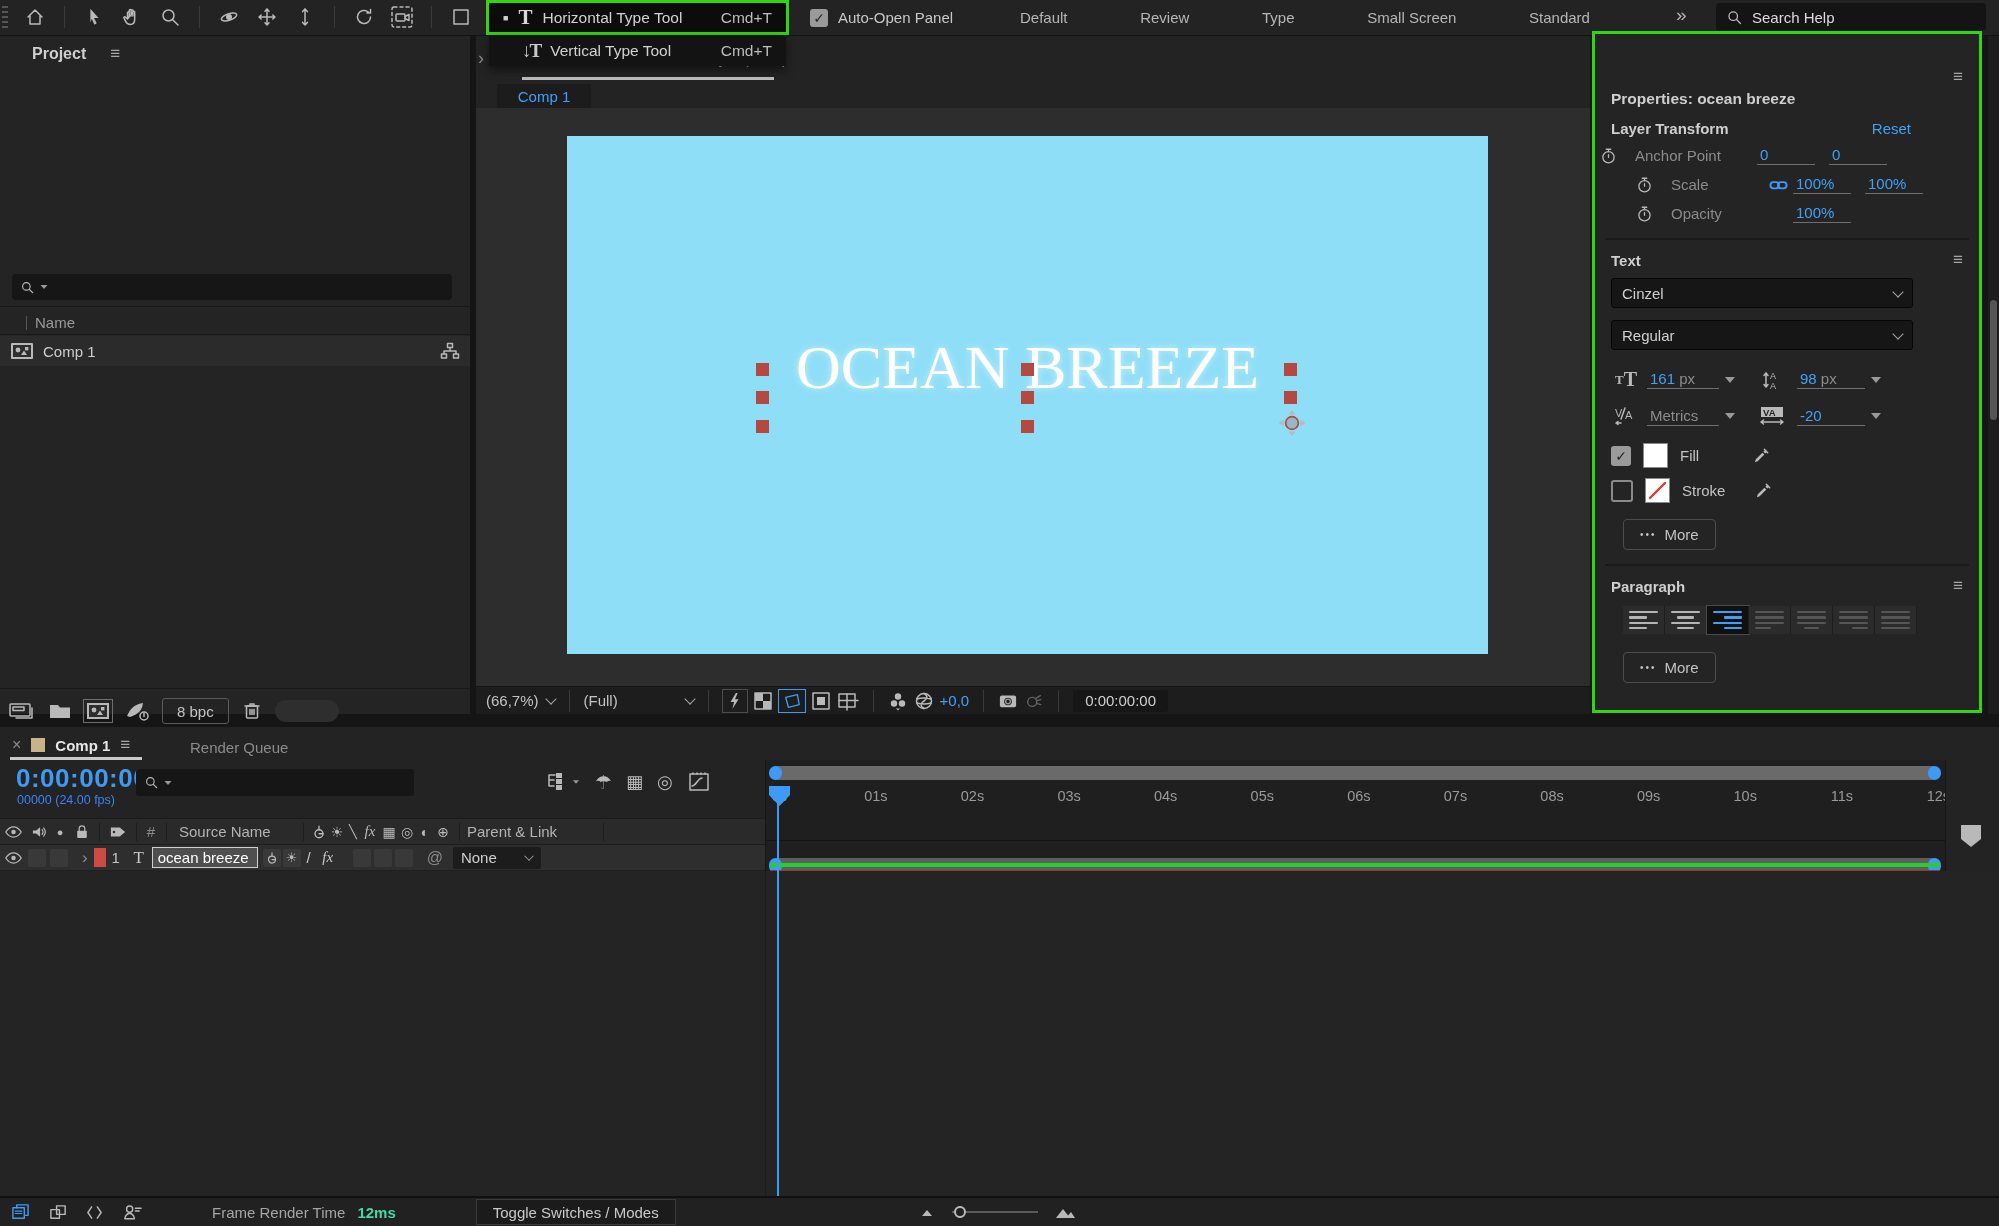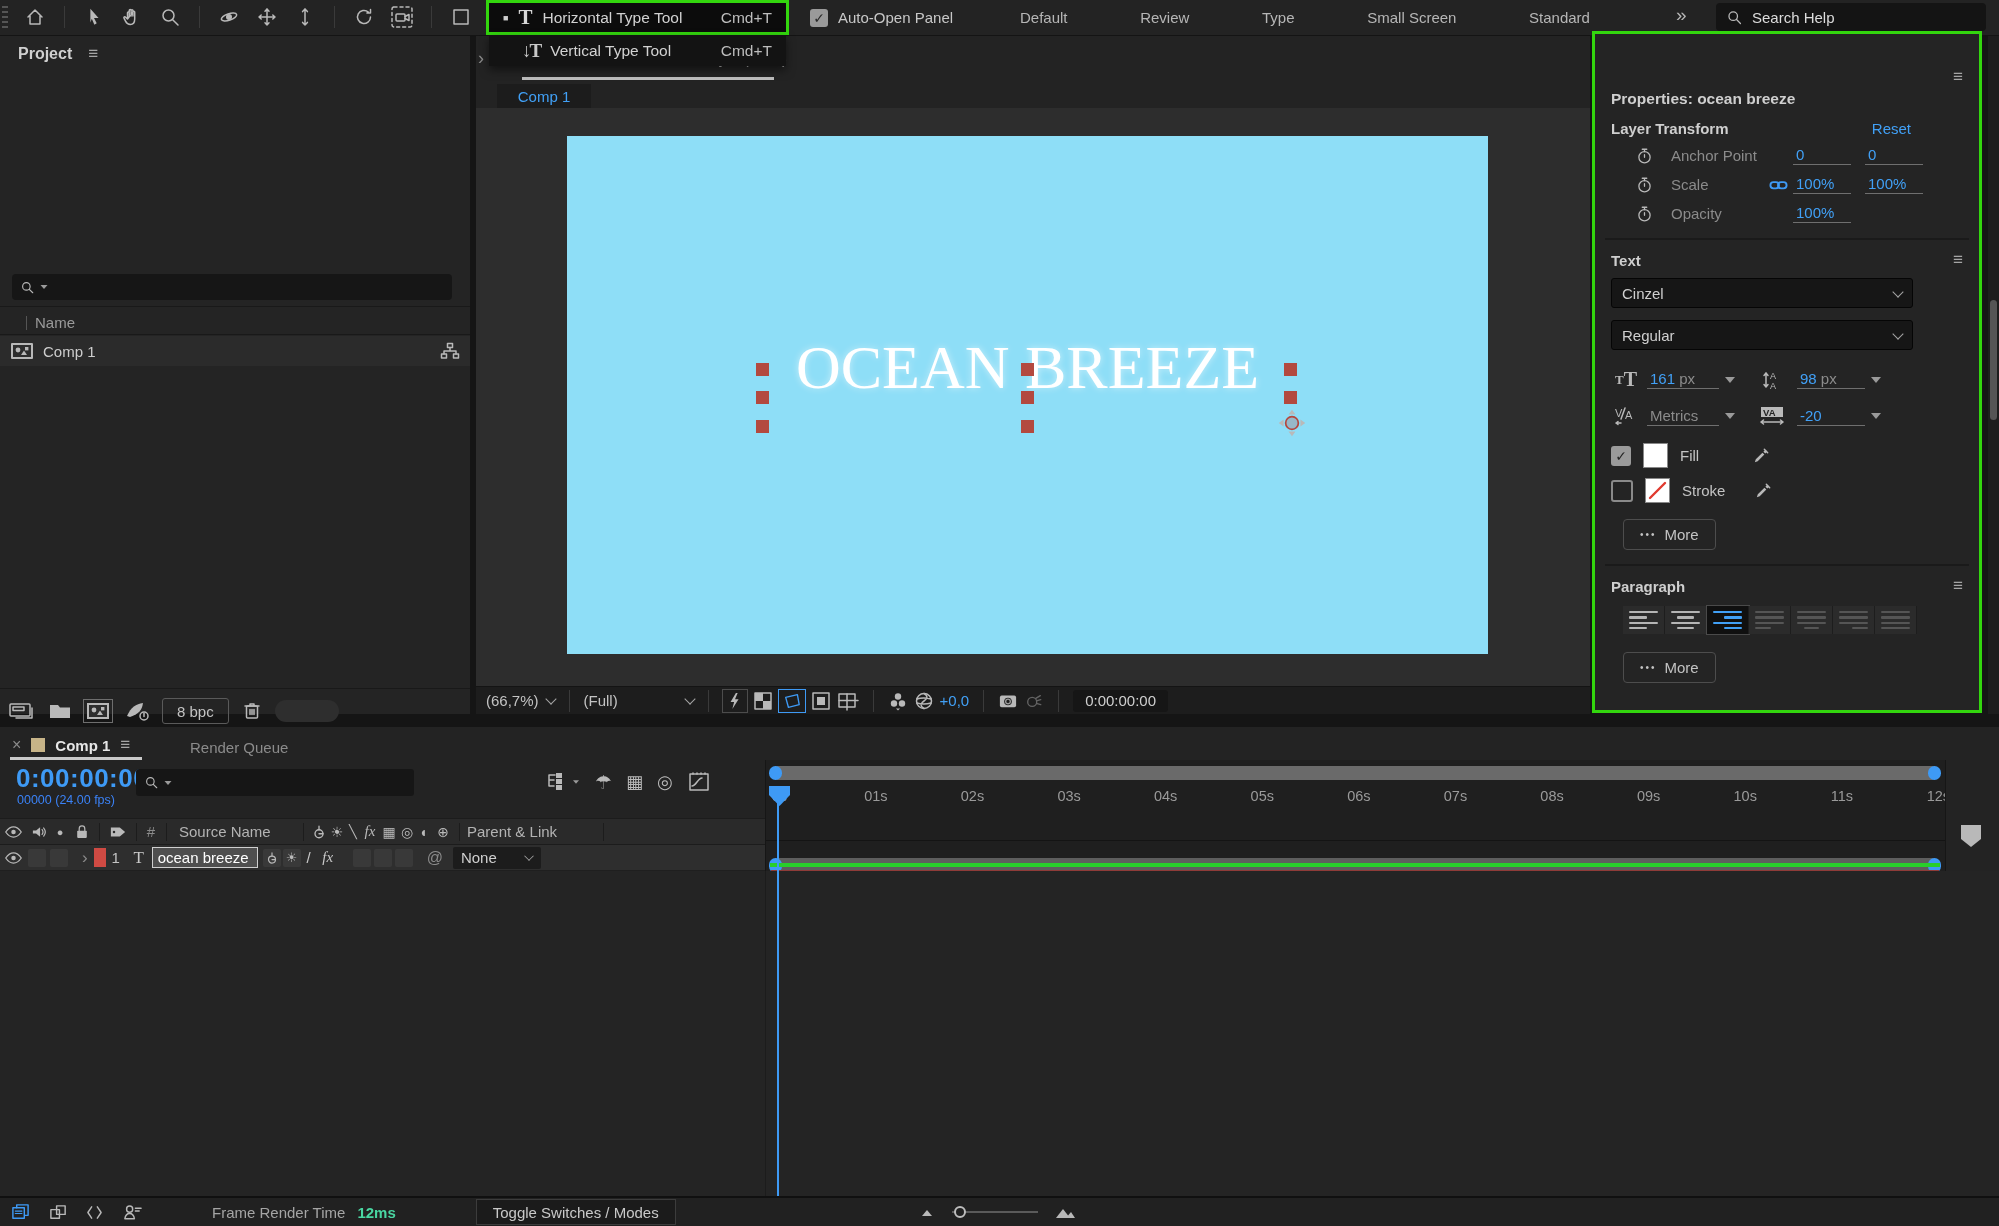--- a/index.html
+++ b/index.html
@@ -143,21 +143,21 @@
   </div>
   <div class="menu-row" style="background:#131313;margin:0 3px;box-shadow:0 4px 10px rgba(0,0,0,.5);">
     <span style="width:9px;"></span>
     <span style="font-family:'Liberation Serif',serif;font-size:19px;font-weight:bold;color:#c9c9c9;letter-spacing:-2px;">↓T</span>
     <span style="flex:1;">Vertical Type Tool</span>
     <span style="color:#bdbdbd;">Cmd+T</span>
   </div>
 </div>
 
 <div class="abs panel" style="left:0;top:36px;width:470px;height:678px;">
-  <div class="abs f" style="left:18px;top:8px;gap:16px;">
+  <div class="abs f" style="left:32px;top:8px;gap:24px;">
     <span style="color:#cfcfcf;font-weight:bold;font-size:16px;">Project</span>
     <span class="hamb">≡</span>
   </div>
   <div class="abs f" style="left:12px;top:238px;width:440px;height:26px;background:#161616;border-radius:4px;padding:0 8px;gap:4px;box-sizing:border-box;">
     <span class="ic">
         <svg width="15" height="15" viewBox="0 0 20 20">
           <circle cx="8.5" cy="8.5" r="5"></circle>
           <path d="M12.4 12.4L17 17"></path>
         </svg>
       </span>
@@ -346,21 +346,21 @@
     <span style="color:#cfcfcf;font-weight:bold;font-size:15.5px;margin-top:44px;">Properties: ocean breeze</span>
     <span class="hamb">≡</span>
   </div>
   <div class="f" style="padding:6px 16px 2px;justify-content:space-between;width:300px;">
     <span style="color:#cfcfcf;font-weight:bold;">Layer Transform</span>
     <span class="blue">Reset</span>
   </div>
 
   
   <div style="padding:2px 0 4px;">
-    <div class="f" style="height:29px;padding-left:36px;gap:0;">
+    <div class="f" style="height:29px;gap:0;">
       <span class="ic" style="width:26px;">
           <svg width="19" height="20" viewBox="0 0 22 22">
             <circle cx="11" cy="12.5" r="6.5"></circle>
             <path d="M11 6V3.2M8.4 3.2h5.2M11 9.5v3"></path>
           </svg>
         </span>
       <span class="dim" style="width:122px;padding-left:14px;">Anchor Point</span>
       <span class="blue ulv" style="width:52px;">0</span>
       <span style="width:14px;"></span>
       <span class="blue ulv" style="width:52px;">0</span>

